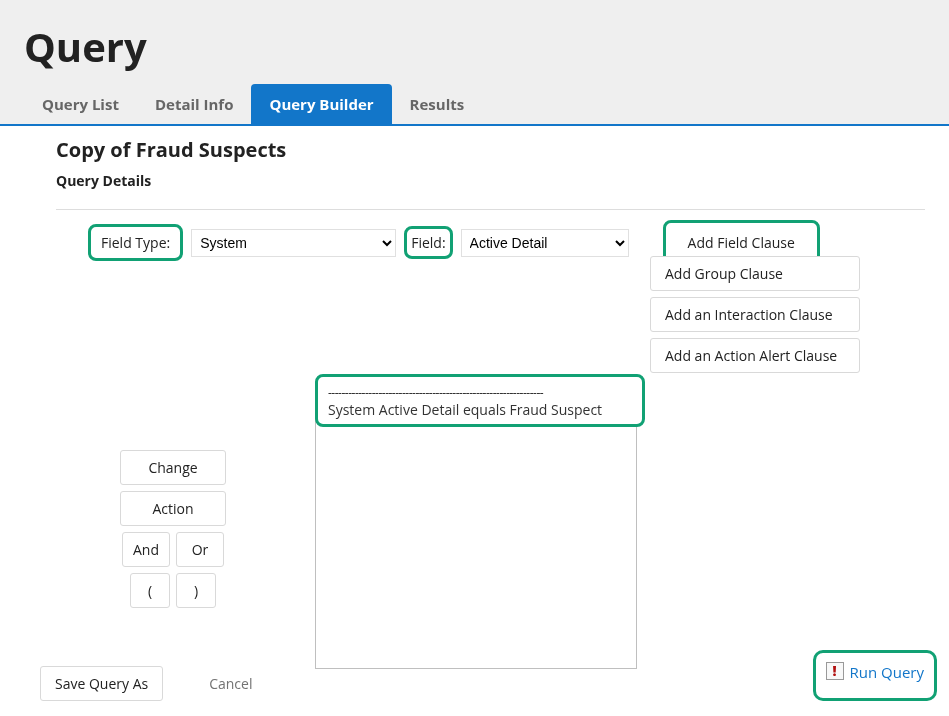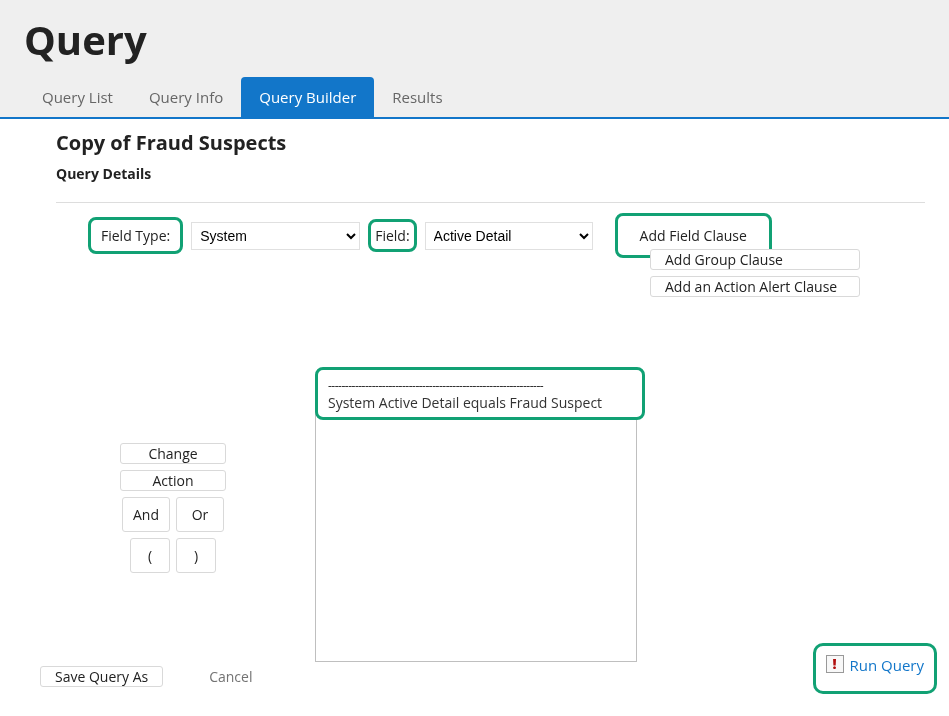--- a/index.html
+++ b/index.html
@@ -11,33 +11,33 @@
       font-family: "Segoe UI", "Open Sans", Arial, sans-serif;
       background: #efefef;
       width: 949px;
       height: 716px;
       overflow: hidden;
       color: #333;
     }
     .page-title {
       font-size: 40px;
       font-weight: 700;
-      padding: 12px 0 10px 24px;
+      padding: 19px 0 10px 24px;
       color: #222;
     }
     .tabbar {
       display: flex;
       align-items: stretch;
       border-bottom: 2px solid #1276c9;
       padding-left: 24px;
     }
     .tab {
       padding: 10px 18px;
       font-size: 15px;
-      font-weight: 400;
+      font-weight: 700;
       color: #666;
       cursor: pointer;
       white-space: nowrap;
     }
     .tab.active {
       background: #1276c9;
       color: #fff;
       border-top-left-radius: 4px;
       border-top-right-radius: 4px;
     }
@@ -82,37 +82,38 @@
     .label-hl.tight {
       padding: 4px 4px;
     }
     select.field-select {
       font-size: 14px;
       padding: 3px 4px;
       border: 1px solid #e0e0e0;
       background: #fff;
       height: 28px;
     }
-    .ft-select { width: 169px; }
+    .ft-select { width: 205px; }
     .fd-select { width: 168px; }
     .btn {
       background: #fff;
       border: 1px solid #d9d9d9;
       border-radius: 3px;
-      padding: 0 14px;
+      padding: 7px 14px;
       font-size: 14px;
       color: #222;
       cursor: pointer;
       white-space: nowrap;
       font-family: inherit;
     }
     .btn-hl {
       border: 3px solid #11a174;
       border-radius: 8px;
       padding: 10px 22px;
+      margin-left: 12px;
     }
     .btn-hl-outer {
       border: 3px solid #11a174;
       border-radius: 8px;
       padding: 6px 8px;
       display: inline-flex;
     }
     .side-buttons {
       position: absolute;
       left: 650px;
@@ -217,21 +218,21 @@
       cursor: pointer;
     }
   </style>
 </head>
 <body>
 
 <div class="page-title">Query</div>
 
 <div class="tabbar">
   <div class="tab">Query List</div>
-  <div class="tab">Query Info</div>
+  <div class="tab">Detail Info</div>
   <div class="tab active">Query Builder</div>
   <div class="tab">Results</div>
 </div>
 
 <div class="content">
 
   <div class="subtitle">Copy of Fraud Suspects</div>
   <div class="section-label">Query Details</div>
   <hr class="section-hr">
 
@@ -243,20 +244,21 @@
     <span class="label-hl tight">Field:</span>
     <select class="field-select fd-select">
       <option>Active Detail</option>
     </select>
     <span style="width:6px;"></span>
     <button class="btn btn-hl">Add Field Clause</button>
   </div>
 
   <div class="side-buttons">
     <button class="btn">Add Group Clause</button>
+    <button class="btn">Add an Interaction Clause</button>
     <button class="btn">Add an Action Alert Clause</button>
   </div>
 
   <div class="clause-area">
     <div class="clause-hl" style="margin-bottom:-3px; position:relative; z-index:2; background:#fff;">
       <div class="clause-display">
         <div class="clause-divider">----------------------------------------------------------------</div>
         <div style="font-size:14px;">System Active Detail equals Fraud Suspect</div>
       </div>
     </div>

